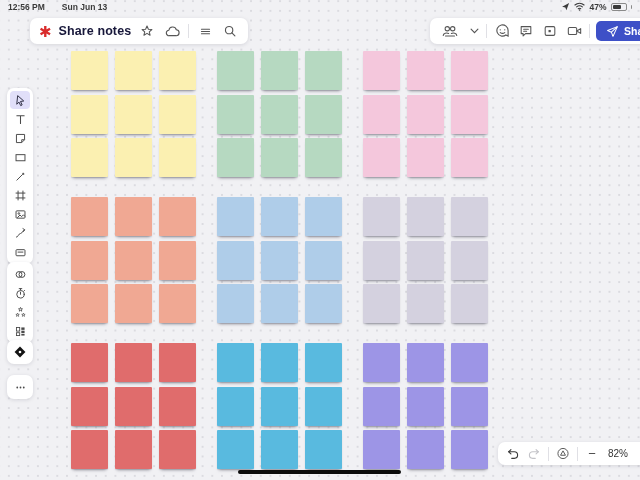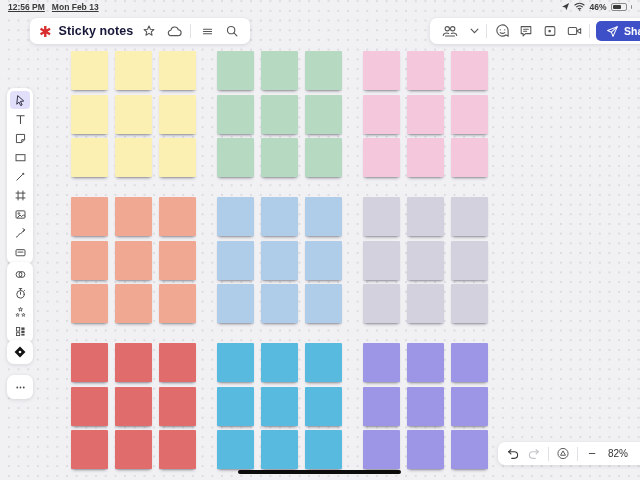--- a/index.html
+++ b/index.html
@@ -11,21 +11,21 @@
     background-image:radial-gradient(#DBDBE0 0.8px, transparent 0.9px);
     background-size:9.7px 9.7px;
     background-position:4px 6px;
     color:#222;
   }
 
   
   .statusbar { position:absolute; top:0; left:0; right:0; height:14px;
     display:flex; justify-content:space-between; align-items:center;
     padding:0 8px; font-size:8.5px; font-weight:700; color:#3a3a3a; }
-  .statusbar .left { display:flex; gap:7px;text-decoration:underline; }
+  .statusbar .left { display:flex; gap:17px; }
   .statusbar .right { display:flex; align-items:center; gap:4px; }
   .battery-shell { position:relative; width:16px; height:8px; border:1px solid #8a8a8a;
     border-radius:2px; }
   .battery-fill { position:absolute; left:1px; top:1px; bottom:1px; width:60%;
     background:#3a3a3a; border-radius:1px; }
   .battery-nub { width:1.5px; height:3.5px; background:#8a8a8a; border-radius:0 1px 1px 0; }
 
   
   .pill { position:absolute; background:#ffffff; border-radius:7px;
     box-shadow:0 1px 4px rgba(20,20,40,.12); display:flex; align-items:center; }
@@ -168,47 +168,47 @@
       <div class="note" style="background: rgb(157, 149, 230); width: 37px; height: 39px;"></div>
       <div class="note" style="background: rgb(157, 149, 230); width: 37px; height: 39px;"></div>
       <div class="note" style="background: rgb(157, 149, 230); width: 37px; height: 39px;"></div>
       <div class="note" style="background: rgb(157, 149, 230); width: 37px; height: 39px;"></div>
     </div>
   </div>
 
 <div class="statusbar">
   <div class="left">
     <span>12:56 PM</span>
-    <span>Mon Feb 13</span>
+    <span>Sun Jun 13</span>
   </div>
   <div class="right">
     <span>
       <svg width="9" height="9" viewBox="0 0 12 12">
           <path d="M1.5 6.2 10.8 1.4 7.2 11 5.8 7.2z" fill="#3a3a3a"></path>
         </svg>
     </span>
     <span>
       <svg width="11" height="9" viewBox="0 0 14 11" fill="none" stroke="#3a3a3a" stroke-width="1.4" stroke-linecap="round">
         <path d="M1.2 3.6a9 9 0 0 1 11.6 0"></path>
           <path d="M3.3 6a6 6 0 0 1 7.4 0"></path>
           <path d="M5.4 8.3a3 3 0 0 1 3.2 0"></path>
           <circle cx="7" cy="10" r="0.9" fill="#3a3a3a" stroke="none"></circle>
       </svg>
     </span>
-    <span>46%</span>
+    <span>47%</span>
     <span class="battery-shell">
         <span class="battery-fill"></span>
       </span>
     <span class="battery-nub"></span>
   </div>
 </div>
 
 <div class="pill topbar-left">
   <span class="logo">✱</span>
-  <span class="board-title">Sticky notes</span>
+  <span class="board-title">Share notes</span>
   <span class="iconbtn" title="star-icon">
     <svg width="14" height="14" viewBox="0 0 16 16" fill="none" stroke="#555" stroke-width="1.2" stroke-linejoin="round">
       <path d="M8 2.2 9.6 6l4 .3-3 2.6.9 3.9L8 10.7 4.5 12.8l.9-3.9-3-2.6 4-.3z"></path>
     </svg>
   </span>
   <span class="iconbtn" title="cloud-sync-icon">
     <svg width="15" height="13" viewBox="0 0 16 14" fill="none" stroke="#555" stroke-width="1.2" stroke-linejoin="round">
       <path d="M4.4 11.5a2.9 2.9 0 0 1-.3-5.8 4.1 4.1 0 0 1 8-.6 2.6 2.6 0 0 1-.4 6.4z"></path>
     </svg>
   </span>

